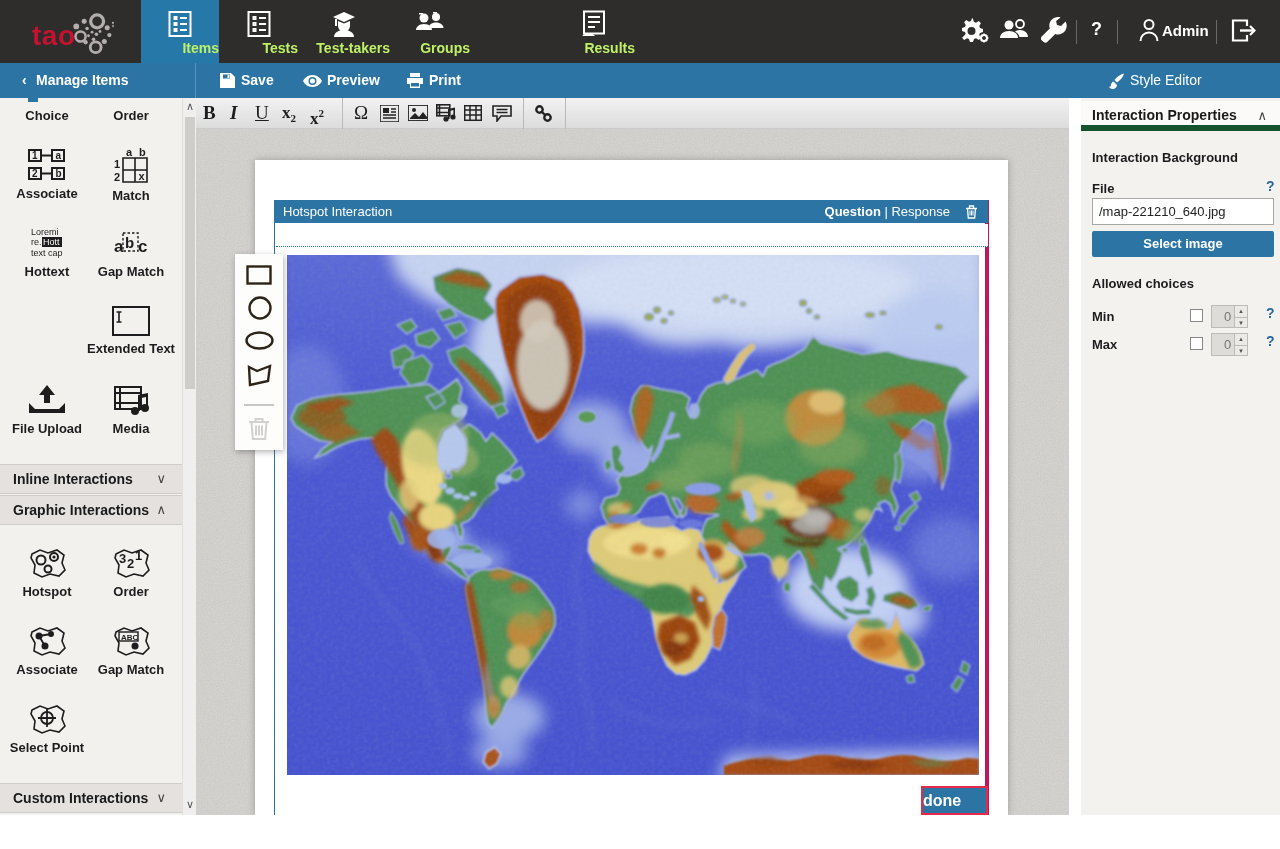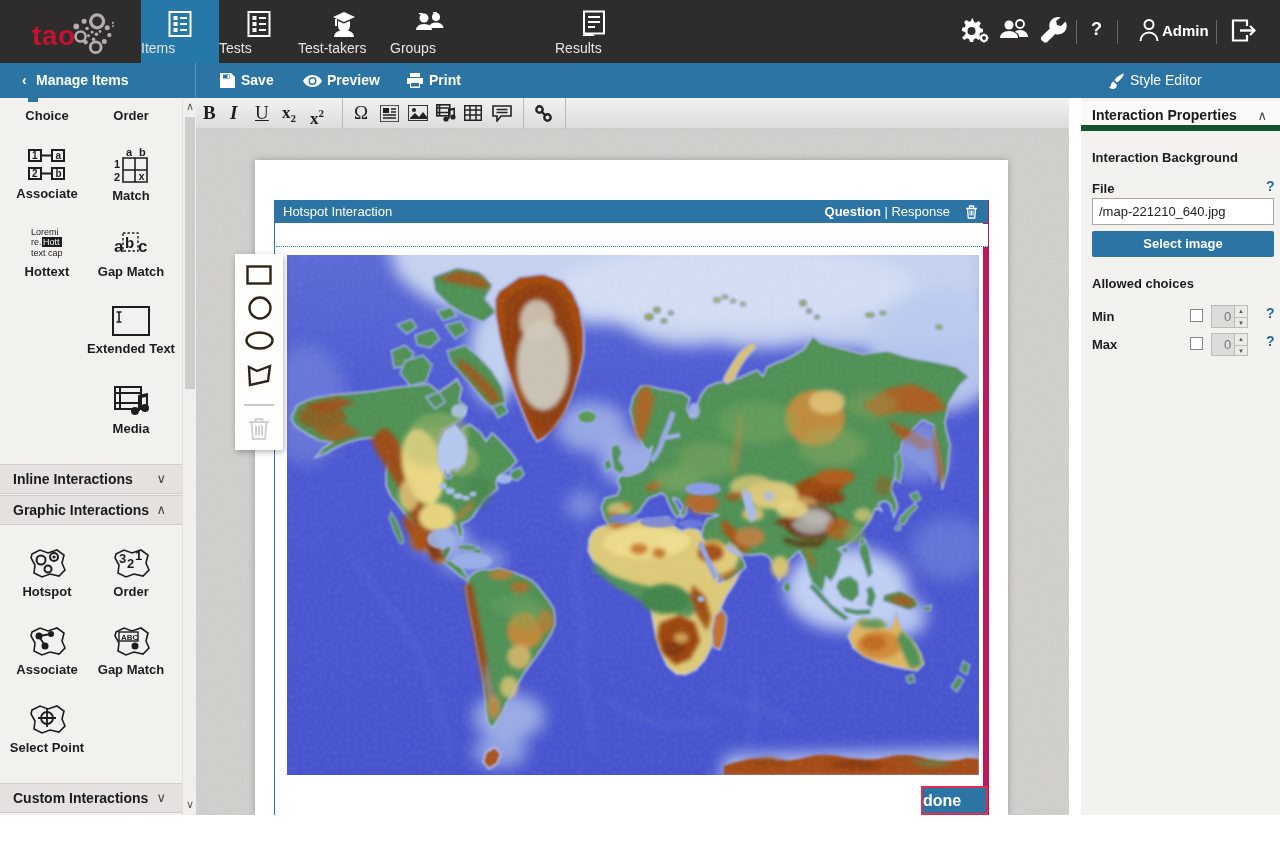--- a/index.html
+++ b/index.html
@@ -1,20 +1,20 @@
 <!DOCTYPE html>
 <html><head><meta charset="utf-8">
 <style>
 *{margin:0;padding:0;box-sizing:border-box}
 html,body{width:1280px;height:849px;overflow:hidden;font-family:"Liberation Sans",sans-serif;background:#fff}
 #app{position:relative;width:1280px;height:849px;overflow:hidden}
 .abs{position:absolute}
 
 #topnav{position:absolute;left:0;top:0;width:1280px;height:63px;background:#2e2d2b}
-.tab{position:absolute;top:0;height:63px;color:#e5e5e5;text-align:left;font-size:14px;font-weight:normal}
+.tab{position:absolute;top:0;height:63px;color:#bef264;text-align:right;font-size:14px;font-weight:bold}
 .tab .lbl{position:absolute;left:0;right:0;top:40px}
 .tab svg{position:absolute;left:50%;top:10px;transform:translateX(-50%)}
 .tab.active{background:#2678a8}
 #navright{position:absolute;left:0;top:0;width:1280px;height:63px;color:#fff}
 .nrsep{position:absolute;top:20px;width:1px;height:24px;background:#6b6968}
 
 #actionbar{position:absolute;left:0;top:63px;width:1280px;height:35px;background:#2b74a4;color:#fff}
 #actionbar .abtn{position:absolute;top:0;height:35px;line-height:35px;font-weight:bold;font-size:14px}
 #leftbar-sep{position:absolute;left:195px;top:63px;width:1px;height:35px;background:#5d93b8}
 
@@ -24,21 +24,21 @@
 .cell .nm{font-size:13px;font-weight:bold;color:#1c1c1c}
 .sechdr{position:absolute;left:0;width:182px;height:30px;background:#e4e1de;border-top:1px solid #cfccc9;border-bottom:1px solid #cfccc9;font-size:14px;font-weight:bold;color:#1a1a1a;line-height:28px;padding-left:13px}
 .sechdr .chev{position:absolute;right:16px;top:0;font-weight:normal;color:#444;font-size:13px}
 
 #edtoolbar{position:absolute;left:196px;top:98px;width:873px;height:31px;background:linear-gradient(#f2f2f2,#dddcdc);border-bottom:1px solid #cccccc}
 #edtoolbar span{position:absolute;top:0;height:31px;line-height:30px;color:#1d1d1d}
 .tsep{position:absolute;top:6px;width:1px;height:19px;background:#b9b9b9}
 
 #canvas{position:absolute;left:196px;top:129px;width:873px;height:686px;background:#d9d7d4;overflow:hidden}
 #page{position:absolute;left:59px;top:31px;width:753px;height:655px;background:#ffffff;box-shadow:0 0 7px rgba(0,0,0,0.25)}
-#itembox{position:absolute;left:19px;top:40px;width:715px;height:615px;border-left:1px solid #2b74a4;border-right:6px solid #be185d}
+#itembox{position:absolute;left:19px;top:40px;width:715px;height:615px;border-left:1px solid #2b74a4;border-right:4px solid #be185d}
 #ib-title{position:absolute;left:0;top:0;width:713px;height:23px;background:#2b74a4;color:#fff;font-size:13px}
 #prompt{position:absolute;left:1px;top:24px;width:712px;height:23px;background:#fff;border-bottom:1px dotted #2b74a4}
 #mapwrap{position:absolute;left:12px;top:55px;width:692px;height:520px}
 #donebtn{position:absolute;left:646px;top:586px;width:67px;height:29px;background:#2b74a4;border:2px solid #e8294a;color:#fff;font-size:16px;font-weight:bold;text-align:left;line-height:25px}
 
 #palette{position:absolute;left:39px;top:125px;width:48px;height:196px;background:#fdfdfc;box-shadow:1px 2px 6px rgba(0,0,0,0.3)}
 
 #rightpanel{position:absolute;left:1081px;top:98px;width:199px;height:717px;background:#f4f2ef}
 #stylebar{position:absolute;left:1081px;top:63px;width:199px;height:35px;background:#2b74a4;color:#fff;font-weight:normal;font-size:14px;line-height:35px}
 #ip-hdr{position:absolute;left:0;top:3px;width:199px;height:30px;background:#fbfaf8;border-bottom:6px solid #14532d;font-size:14px;font-weight:bold;color:#1a1a1a;line-height:29px;padding-left:11px}
@@ -267,20 +267,27 @@
   </div>
 
   <div class="cell" style="left:86px;top:207px">
     <svg width="40" height="32" viewBox="0 0 40 32">
           <rect x="2" y="2" width="36" height="28" fill="none" stroke="#1d1d1d" stroke-width="2"></rect>
           <path d="M8 7v10M5.5 7h5M5.5 17h5" stroke="#1d1d1d" stroke-width="1.6"></path>
         </svg>
     <div class="nm">Extended Text</div>
   </div>
 
+  <div class="cell" style="left:2px;top:285px">
+    <svg width="40" height="34" viewBox="0 0 40 34">
+          <path d="M2 20v10h36V20l-6 6H8z" fill="#1d1d1d"></path>
+          <path d="M20 2l8 10h-5v8h-6v-8h-5z" fill="#1d1d1d"></path>
+        </svg>
+    <div class="nm">File Upload</div>
+  </div>
   <div class="cell" style="left:86px;top:285px">
     <svg width="40" height="34" viewBox="0 0 40 34">
           <g fill="none" stroke="#1d1d1d" stroke-width="2">
             <rect x="4" y="4" width="26" height="22"></rect>
             <path d="M9 4v22M4 10h26M4 20h26M9 4v0"></path>
           </g>
           <g fill="#1d1d1d">
             <circle cx="24" cy="28" r="4"></circle>
             <circle cx="34" cy="25" r="4"></circle>
             <path d="M27 28V12l10-2v15h-2V14l-6 1.2V28z"></path>

